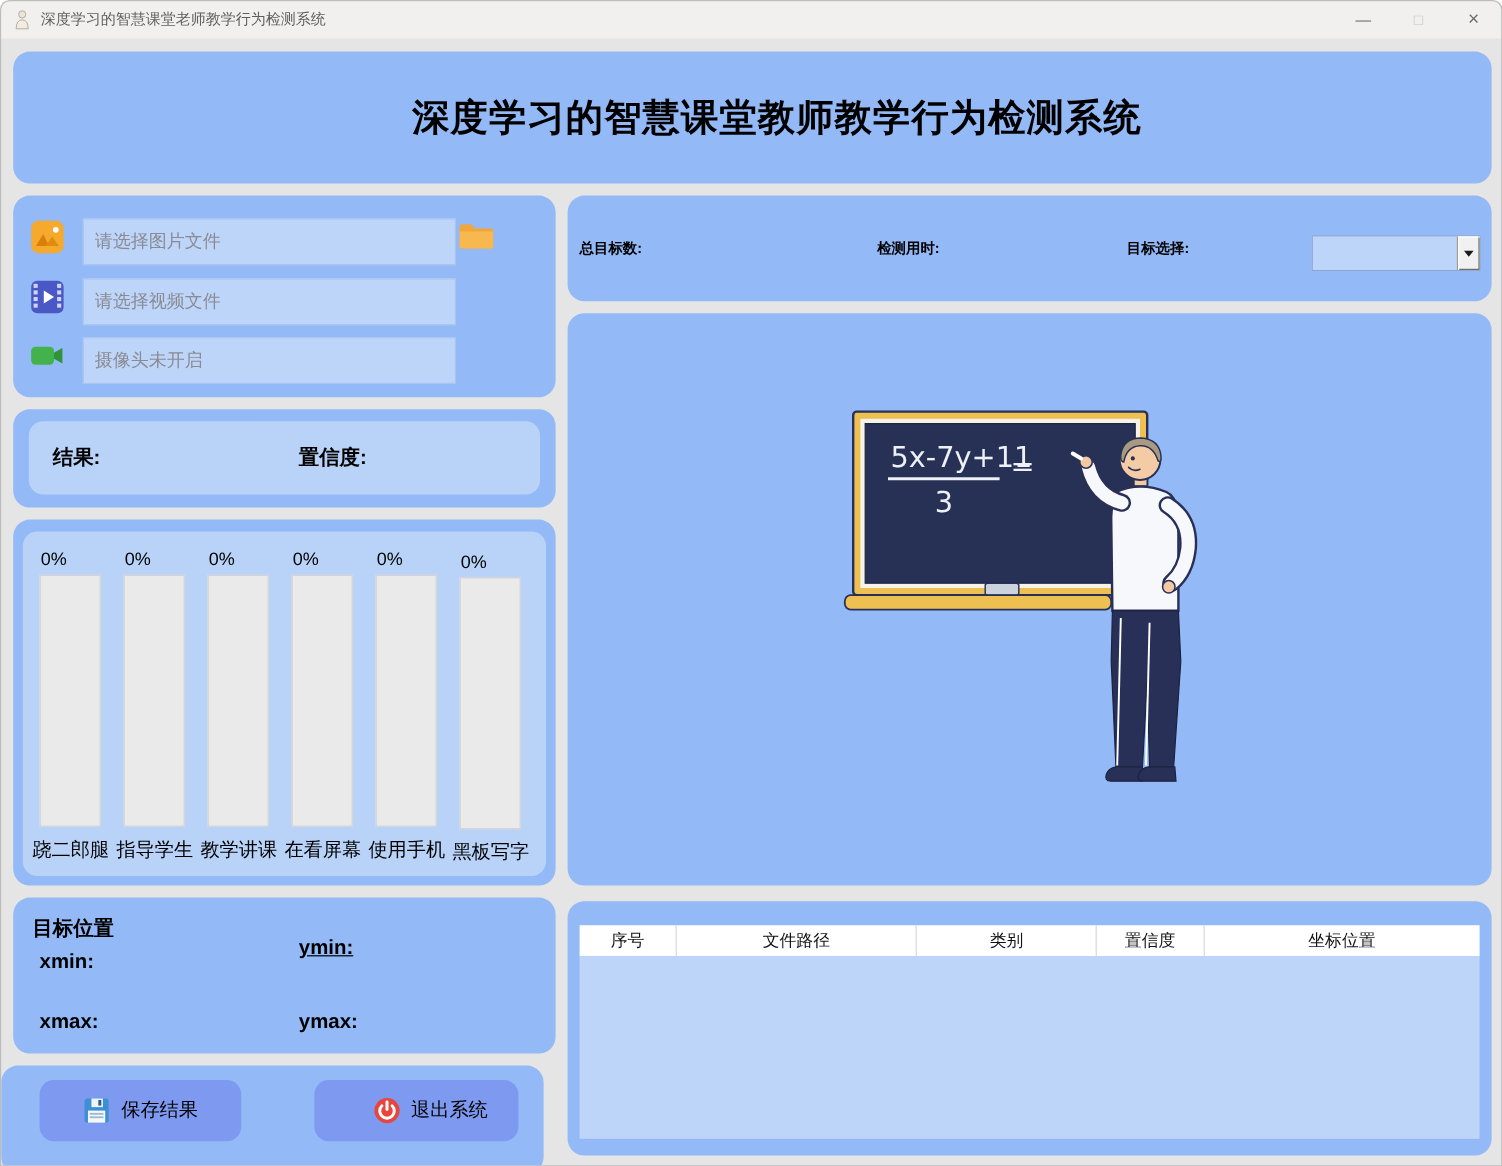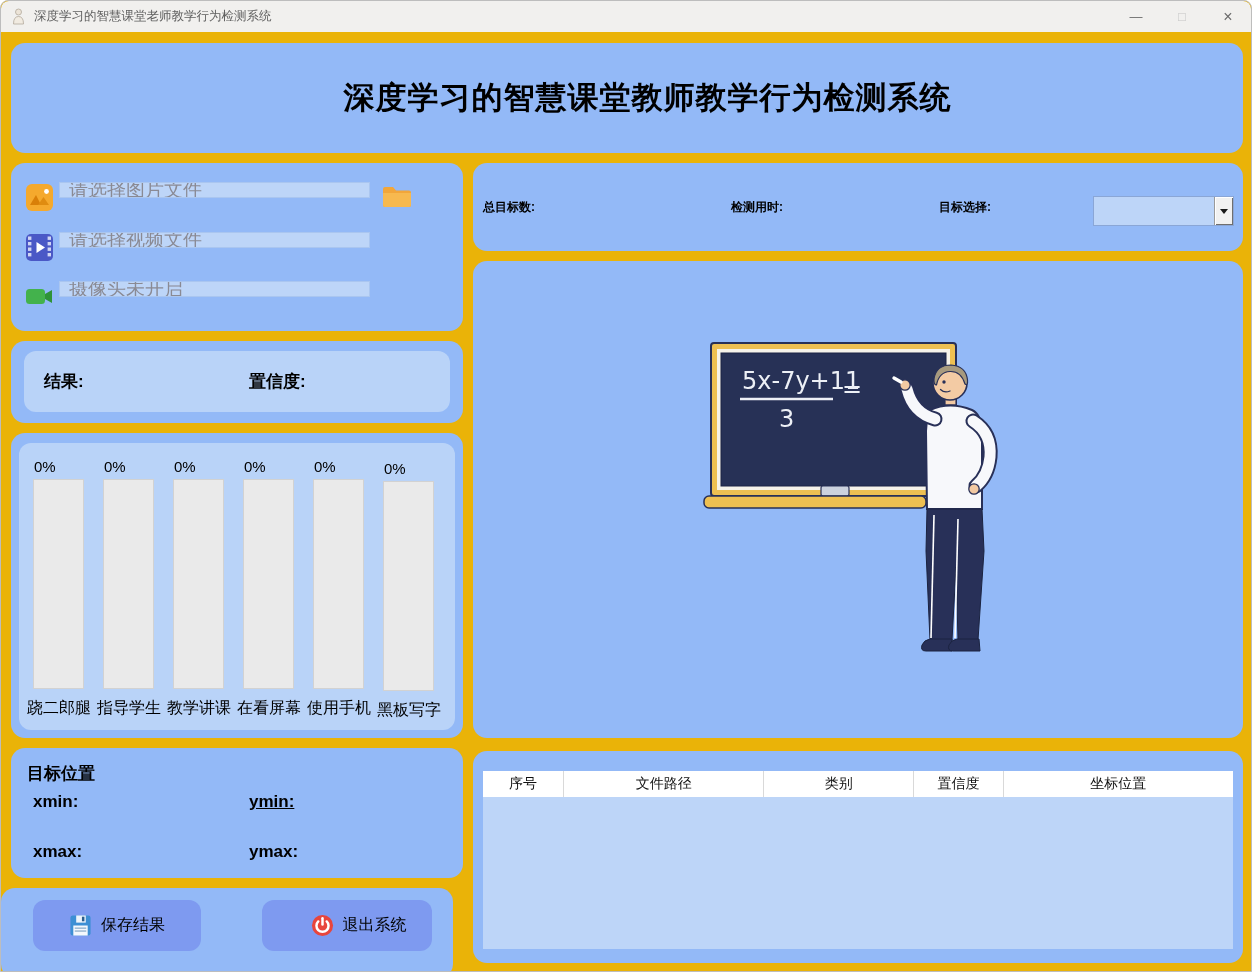--- a/index.html
+++ b/index.html
@@ -1,17 +1,17 @@
 <!DOCTYPE html>
 <html><head>
 <meta charset="utf-8">
 <style>
   * { margin:0; padding:0; box-sizing:border-box; }
   html,body { width:1252px; height:972px; font-family:"Liberation Sans","DejaVu Sans",sans-serif; }
-  .window { position:relative; width:1252px; height:972px; background:#eab308;
+  .window { position:relative; width:1252px; height:972px; background:#e5e5e5;
             border:1px solid #bdbdbd; border-radius:8px 8px 0 0; overflow:hidden; }
 
   
   .titlebar { position:absolute; left:0; top:0; width:100%; height:31px; background:#f1f0ee;
               display:flex; align-items:center; padding-left:11px; border-radius:8px 8px 0 0; }
   .titlebar .app-icon { width:13px; height:17px; margin-right:9px; }
   .titlebar .title-text { font-size:12.5px; color:#5f5f5f; }
   .win-controls { position:absolute; right:0; top:0; height:31px; display:flex; }
   .win-btn { width:46px; height:31px; display:flex; align-items:center; justify-content:center;
              font-size:13px; color:#6b6b6b; cursor:default; }
@@ -22,22 +22,22 @@
   .panel { position:absolute; background:#93b9f7; border-radius:14px; }
   .inner { position:absolute; background:#b9d3f8; border-radius:12px; }
 
   
   .header-title { width:100%; height:100%; display:flex; align-items:center; justify-content:center;
                   font-size:31px; font-weight:bold; color:#000; letter-spacing:1px;padding-left:41px; }
 
   
   .file-row { position:absolute; left:0; width:100%; height:31px; }
   .file-row .row-icon { position:absolute; left:14px; top:1px; width:29px; height:29px; }
-  .file-input { position:absolute; left:48px; top:0; width:311px; height:16px;
-                background:#bdd5f8; border:1px solid #aac6f0; font-size:19px; color:#3c3c46;
+  .file-input { position:absolute; left:58px; top:0; width:311px; height:39px;
+                background:#bdd5f8; border:1px solid #aac6f0; font-size:15px; color:#3c3c46;
                 padding:0 9px; outline:none; }
   .file-input::placeholder { color:#8a8a94; opacity:1; }
   .folder-btn { position:absolute; left:370px; top:1px; width:32px; height:27px; cursor:pointer; border:none; background:transparent; }
 
   
   .result-label { position:absolute; top:0; height:100%; display:flex; align-items:center;
                   font-size:17px; font-weight:bold; color:#000; }
 
   
   .bar-group { position:absolute; top:0; width:70px; }
@@ -192,21 +192,21 @@
             <div class="bar-fill" style="height:0%"></div>
           </div>
         <div class="bar-cat">黑板写字</div>
       </div>
     </div>
   </div>
 
   <div class="panel" style="left:10px; top:747px; width:452px; height:130px;padding-left:44px;">
     <div class="tp-title">目标位置</div>
     <span class="tp-label" style="left:22px; top:44px;">xmin:</span>
-    <span class="tp-label" style="left:238px; top:44px;text-decoration:underline;">ymin:</span>
+    <span class="tp-label" style="left:238px; top:32px;text-decoration:underline;">ymin:</span>
     <span class="tp-label" style="left:22px; top:94px;">xmax:</span>
     <span class="tp-label" style="left:238px; top:94px;">ymax:</span>
   </div>
 
   <div class="panel" style="left:0; top:887px; width:452px; height:90px;text-decoration:underline;">
     <button class="action-btn" style="left:32px; width:168px;">
       <svg viewBox="0 0 24 24" width="23" height="23">
         <rect x="1.5" y="1.5" width="21" height="21" rx="2.5" fill="#3d8fd4"></rect>
         <rect x="7.5" y="1.5" width="10" height="7.5" fill="#eef4fb"></rect>
         <rect x="13.5" y="2.8" width="2.6" height="4.8" fill="#2b5d8c"></rect>

